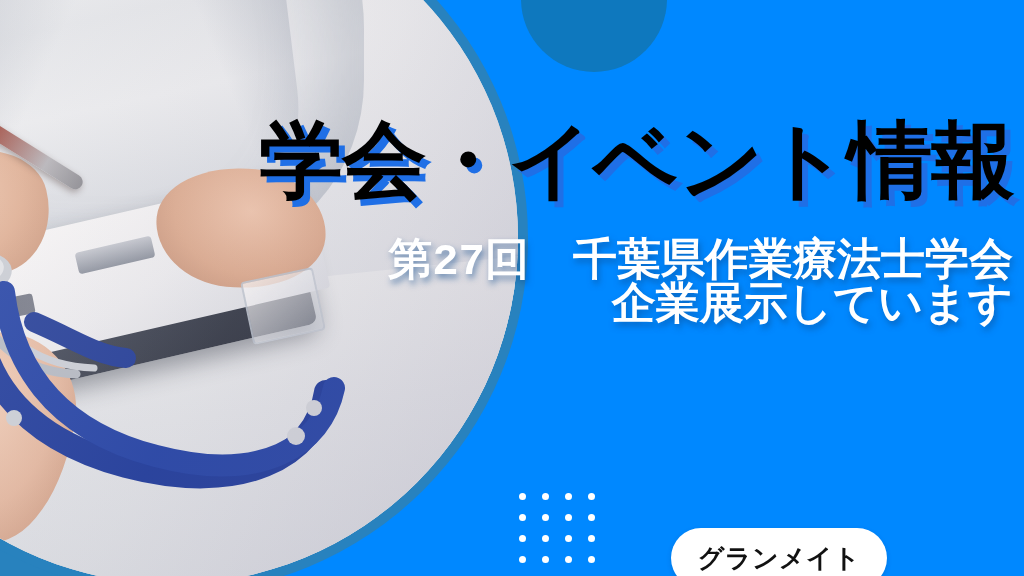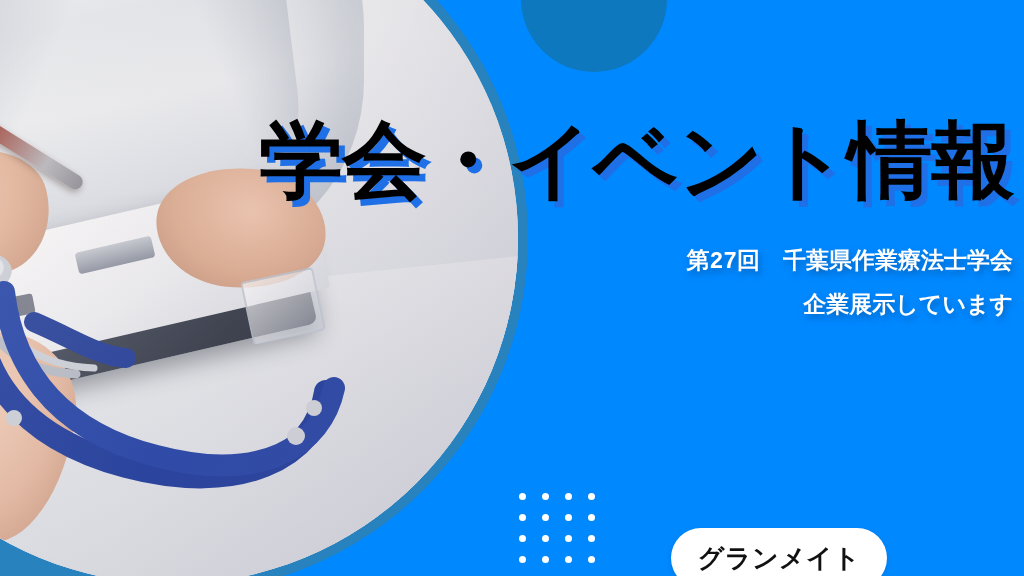--- a/index.html
+++ b/index.html
@@ -277,21 +277,21 @@
   }
 
   
   .subtitle {
     position: absolute;
     right: 19px;
     top: 240px;
     width: 760px;
     text-align: right;
     color: #ffffff;
-    font-size: 23px;
+    font-size: 44px;
     font-weight: 700;
     line-height: 44px;
     text-shadow: 2px 4px 6px rgba(12,72,140,.55);
     white-space: nowrap;
   }
   .subtitle div { height: 44px; }
 
   
   .dot-grid {
     position: absolute;

